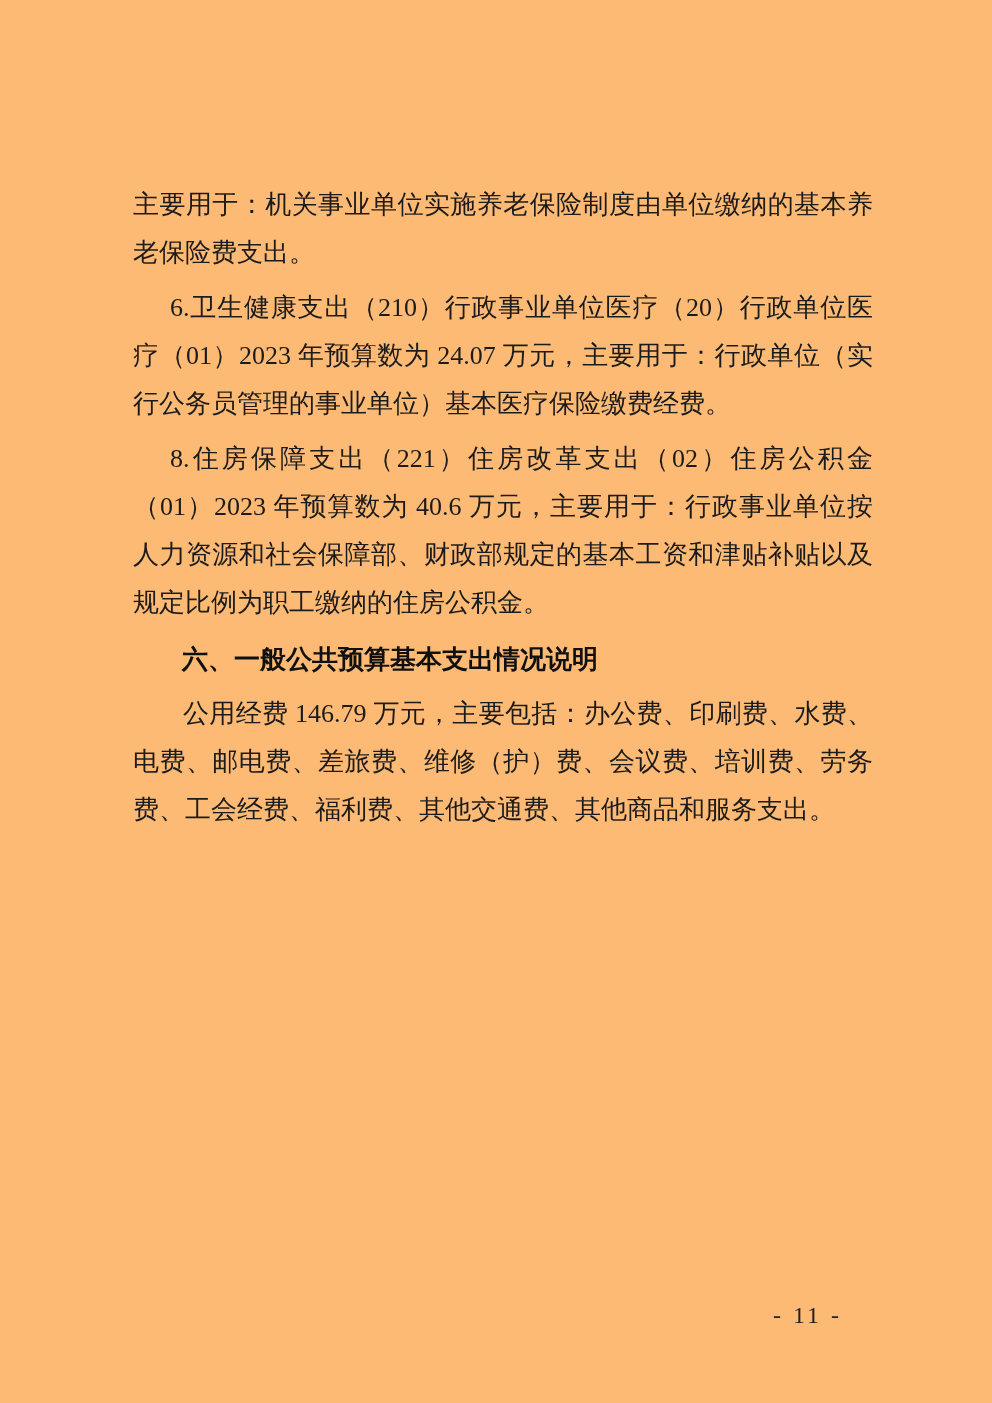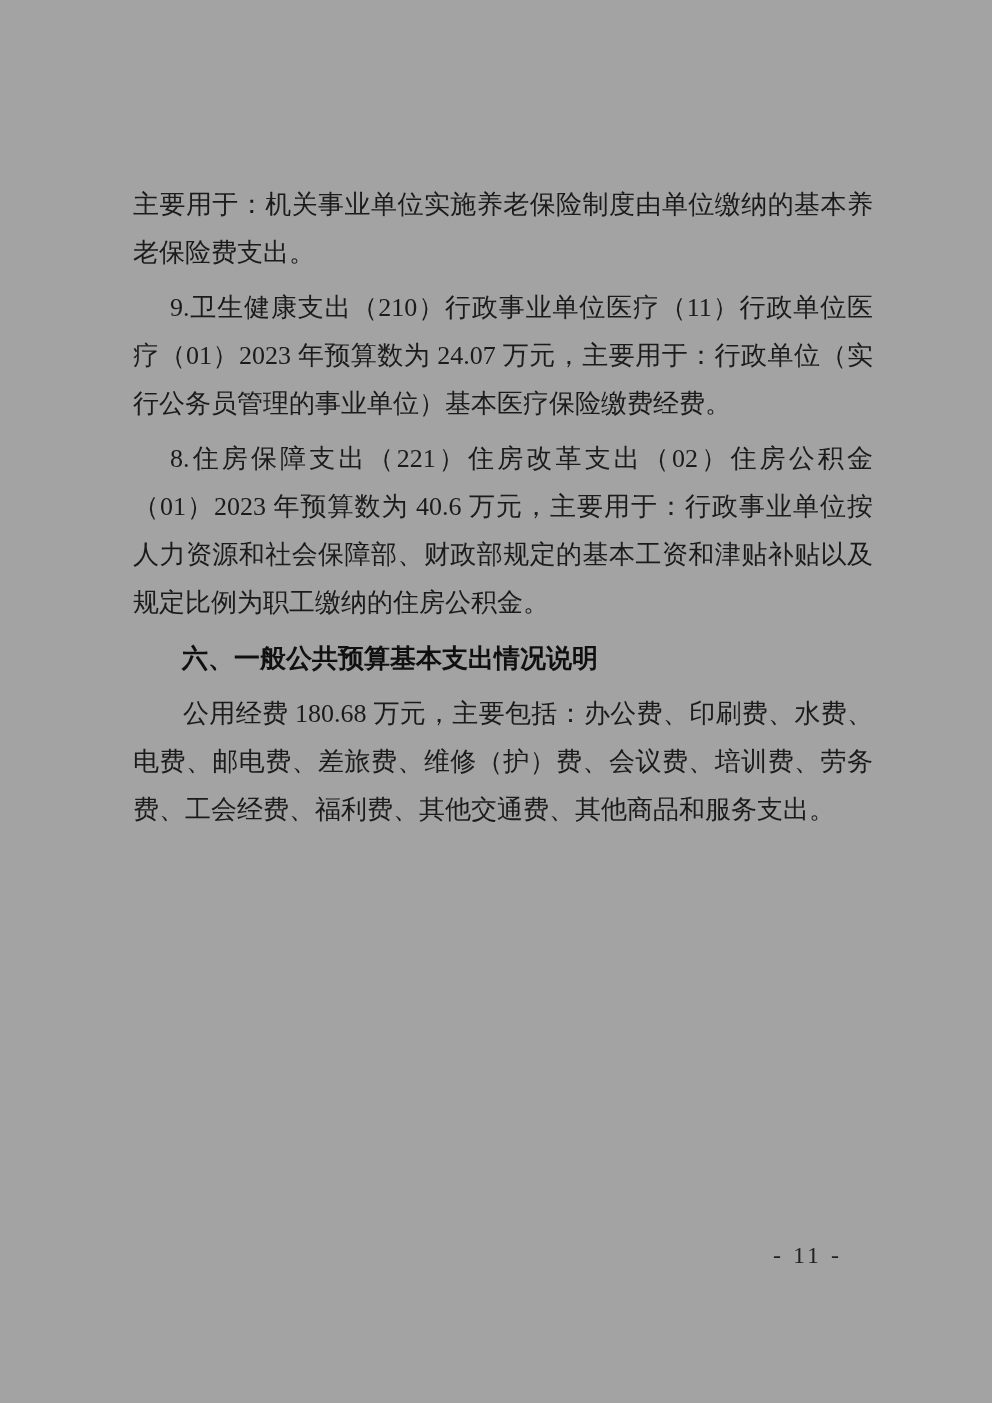--- a/index.html
+++ b/index.html
@@ -5,21 +5,21 @@
   html, body {
     margin: 0;
     padding: 0;
     background: #e8e8e8;
   }
   .page {
     position: relative;
     width: 992px;
     height: 1403px;
     margin: 0 auto;
-    background: #a3a3a3;
+    background: #fdba74;
     overflow: hidden;
   }
   .content {
     position: absolute;
     left: 133px;
     top: 181px;
     width: 740px;
     color: #1b1b1b;
     font-family: "Liberation Serif", "DejaVu Serif", serif;
     font-size: 26px;
@@ -34,43 +34,43 @@
     margin-top: 0;
   }
   
   .no-indent   { text-indent: 0; }
   
   .indent-num  { text-indent: 37px; }
   
   .indent      { text-indent: 50px; }
   .heading {
     margin: 8px 0 0 0;
-    font-family: Liberation Serif, serif;
+    font-family: Liberation Sans, sans-serif;
     font-weight: bold;
     font-size: 26px;
     line-height: 48px;
     text-indent: 49px;
     color: #101010;
     text-align: left;
   }
   .page-number {
     position: absolute;
-    top: 1242px;
+    top: 1302px;
     right: 150px;
     font-family: "Liberation Serif", "DejaVu Serif", serif;
     font-size: 24px;
     letter-spacing: 3px;
     color: #222222;
   }
 </style>
 </head>
 <body>
 
 <div class="page">
   <main class="content">
     <p class="first no-indent">主要用于：机关事业单位实施养老保险制度由单位缴纳的基本养老保险费支出。</p>
-    <p class="indent-num">9.卫生健康支出（210）行政事业单位医疗（11）行政单位医疗（01）2023 年预算数为 24.07 万元，主要用于：行政单位（实行公务员管理的事业单位）基本医疗保险缴费经费。</p>
+    <p class="indent-num">6.卫生健康支出（210）行政事业单位医疗（20）行政单位医疗（01）2023 年预算数为 24.07 万元，主要用于：行政单位（实行公务员管理的事业单位）基本医疗保险缴费经费。</p>
     <p class="indent-num">8.住房保障支出（221）住房改革支出（02）住房公积金（01）2023 年预算数为 40.6 万元，主要用于：行政事业单位按人力资源和社会保障部、财政部规定的基本工资和津贴补贴以及规定比例为职工缴纳的住房公积金。</p>
     <h2 class="heading">六、一般公共预算基本支出情况说明</h2>
-    <p class="indent">公用经费 180.68 万元，主要包括：办公费、印刷费、水费、电费、邮电费、差旅费、维修（护）费、会议费、培训费、劳务费、工会经费、福利费、其他交通费、其他商品和服务支出。</p>
+    <p class="indent">公用经费 146.79 万元，主要包括：办公费、印刷费、水费、电费、邮电费、差旅费、维修（护）费、会议费、培训费、劳务费、工会经费、福利费、其他交通费、其他商品和服务支出。</p>
   </main>
   <div class="page-number">- 11 -</div>
 </div>
 
 </body></html>

